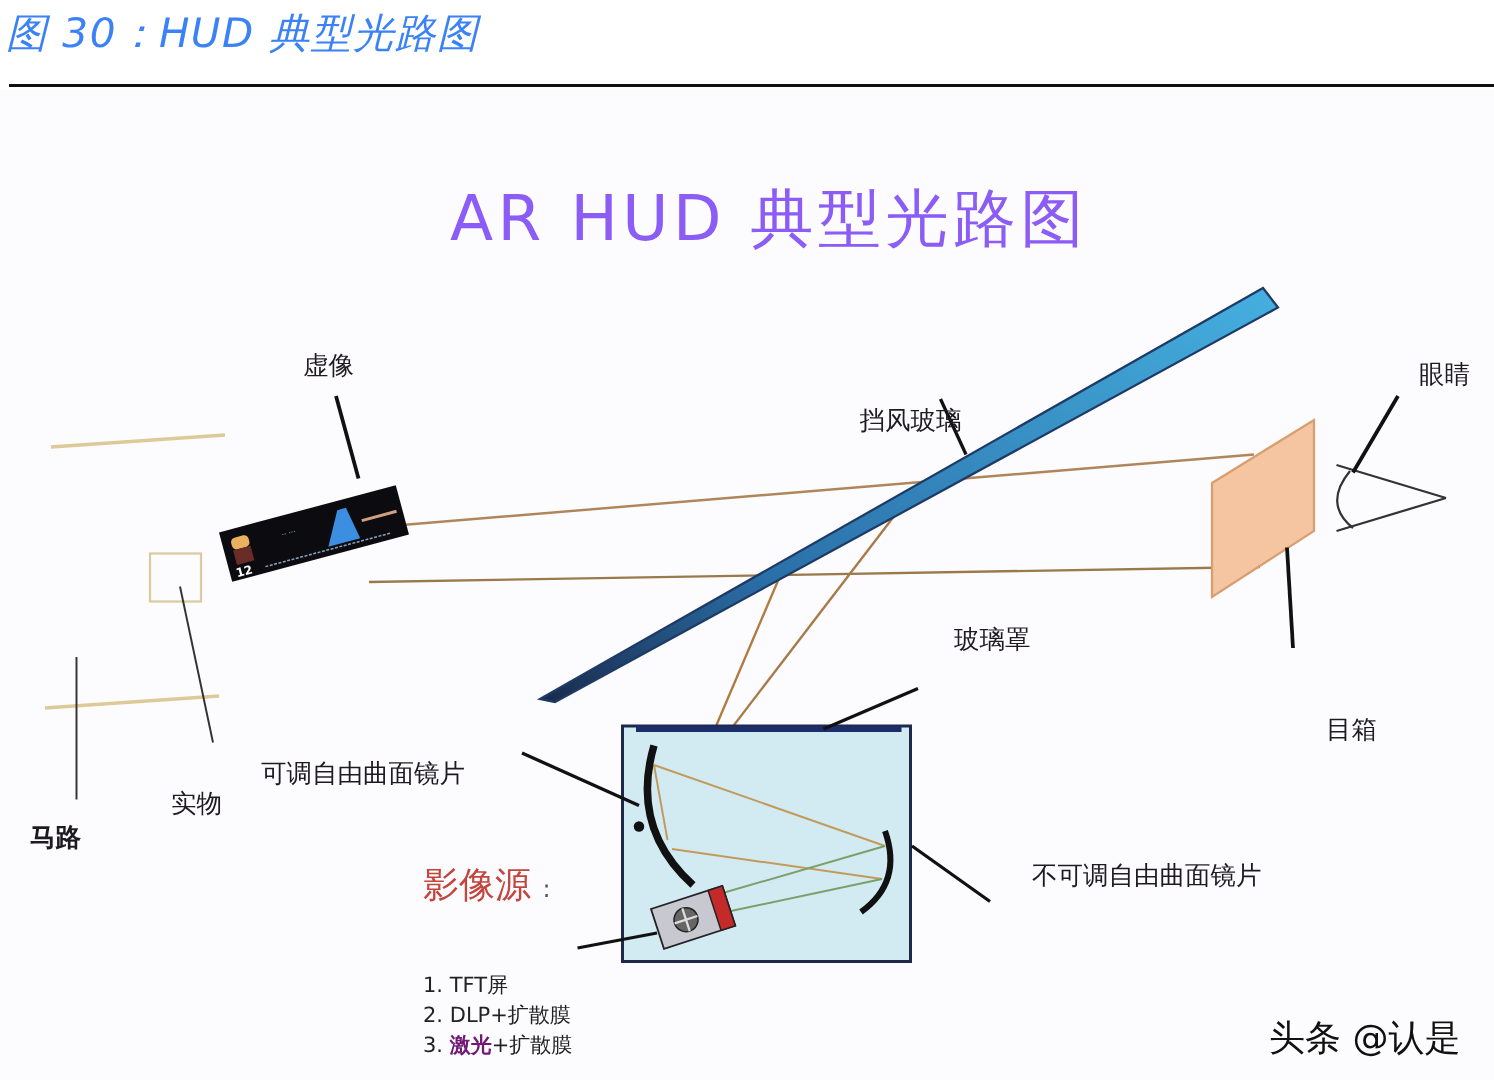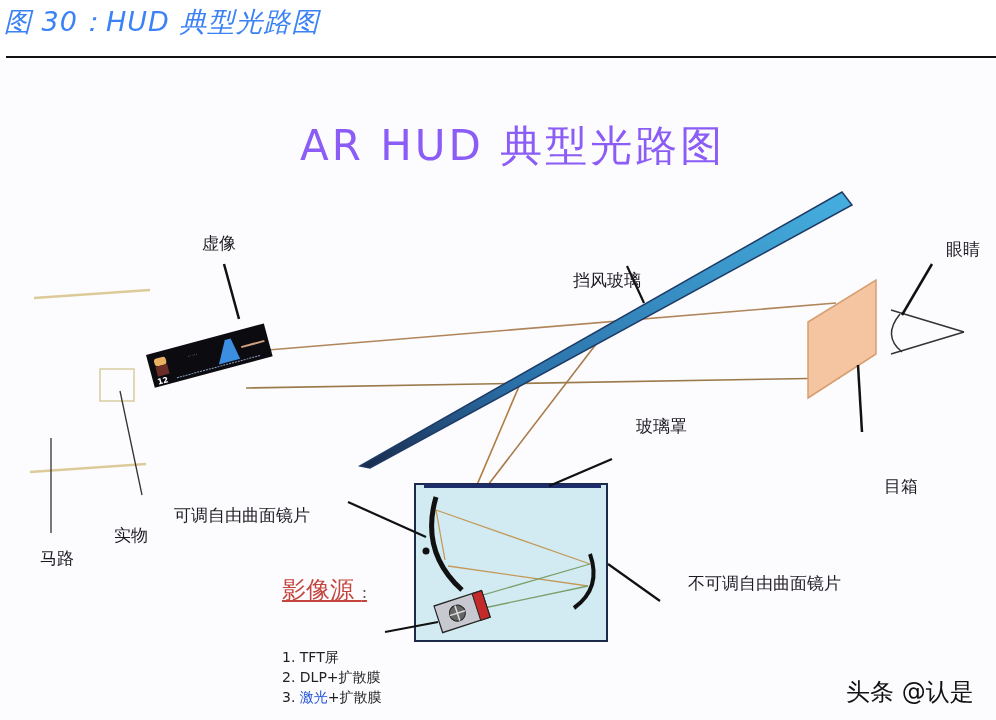--- a/index.html
+++ b/index.html
@@ -3,23 +3,23 @@
   <meta charset="utf-8">
   <style>
     html, body { margin: 0; padding: 0; background: #ffffff; }
     body { width: 996px; height: 720px; position: relative; overflow: hidden; font-family: "DejaVu Sans", "Liberation Sans", sans-serif; }
     .fig-header { position: absolute; left: 4px; top: 4px; font-size: 27px; color: #3b82f6; letter-spacing: 1px; font-style: italic; }
     .fig-rule { position: absolute; left: 6px; top: 56px; width: 990px; height: 2px; background: #111; }
     .panel { position: absolute; left: 0; top: 60px; width: 996px; height: 660px; background: #fcfcfe; }
     svg.diagram { position: absolute; left: 0; top: 0; }
     .lbl { position: absolute; font-size: 17px; color: #1e1a22; white-space: nowrap; }
     .main-title { position: absolute; left: 300px; top: 118px; font-size: 42px; color: #8b5cf6; letter-spacing: 3px; white-space: nowrap; }
-    .src-title { position: absolute; left: 282px; top: 574px; font-size: 24px; color: #c4453e; white-space: nowrap; text-decoration: underline; }
+    .src-title { position: absolute; left: 282px; top: 574px; font-size: 24px; color: #c4453e; white-space: nowrap; }
     .src-list { position: absolute; left: 282px; top: 624px; font-size: 14px; color: #222; line-height: 20px; margin-top: 23px; }
-    .src-list .hl { color: #1d4ed8; }
+    .src-list .hl { color: #701a75; font-weight: bold; }
     .watermark { position: absolute; left: 846px; top: 676px; font-size: 24px; color: #111; white-space: nowrap; }
   </style>
 </head>
 <body>
 
 <div class="fig-header">图 30：HUD 典型光路图</div>
 <div class="fig-rule"></div>
 
 <div class="panel"></div>
 
@@ -108,21 +108,21 @@
   <line x1="385" y1="632" x2="438" y2="622" stroke="#111" stroke-width="2.2"></line>
 </svg>
 
 <div class="main-title">AR HUD 典型光路图</div>
 
 <div class="lbl" style="left:202px; top:232px;">虚像</div>
 <div class="lbl" style="left:573px; top:221px;margin-top:48px;">挡风玻璃</div>
 <div class="lbl" style="left:908px; top:238px;margin-left:38px;">眼睛</div>
 <div class="lbl" style="left:884px; top:447px;margin-top:28px;">目箱</div>
 <div class="lbl" style="left:114px; top:524px;">实物</div>
-<div class="lbl" style="left:40px; top:547px;">马路</div>
+<div class="lbl" style="left:20px; top:547px;font-weight:bold;">马路</div>
 <div class="lbl" style="left:620px; top:415px;margin-left:16px;">玻璃罩</div>
 <div class="lbl" style="left:174px; top:484px;margin-top:20px;">可调自由曲面镜片</div>
 <div class="lbl" style="left:688px; top:572px;">不可调自由曲面镜片</div>
 
 <div class="src-title">
   <span>影像源</span>
   <span style="font-size:16px; color:#555;">:</span>
 </div>
 <div class="src-list">
   <div><span>1.</span> <span>TFT屏</span></div>

